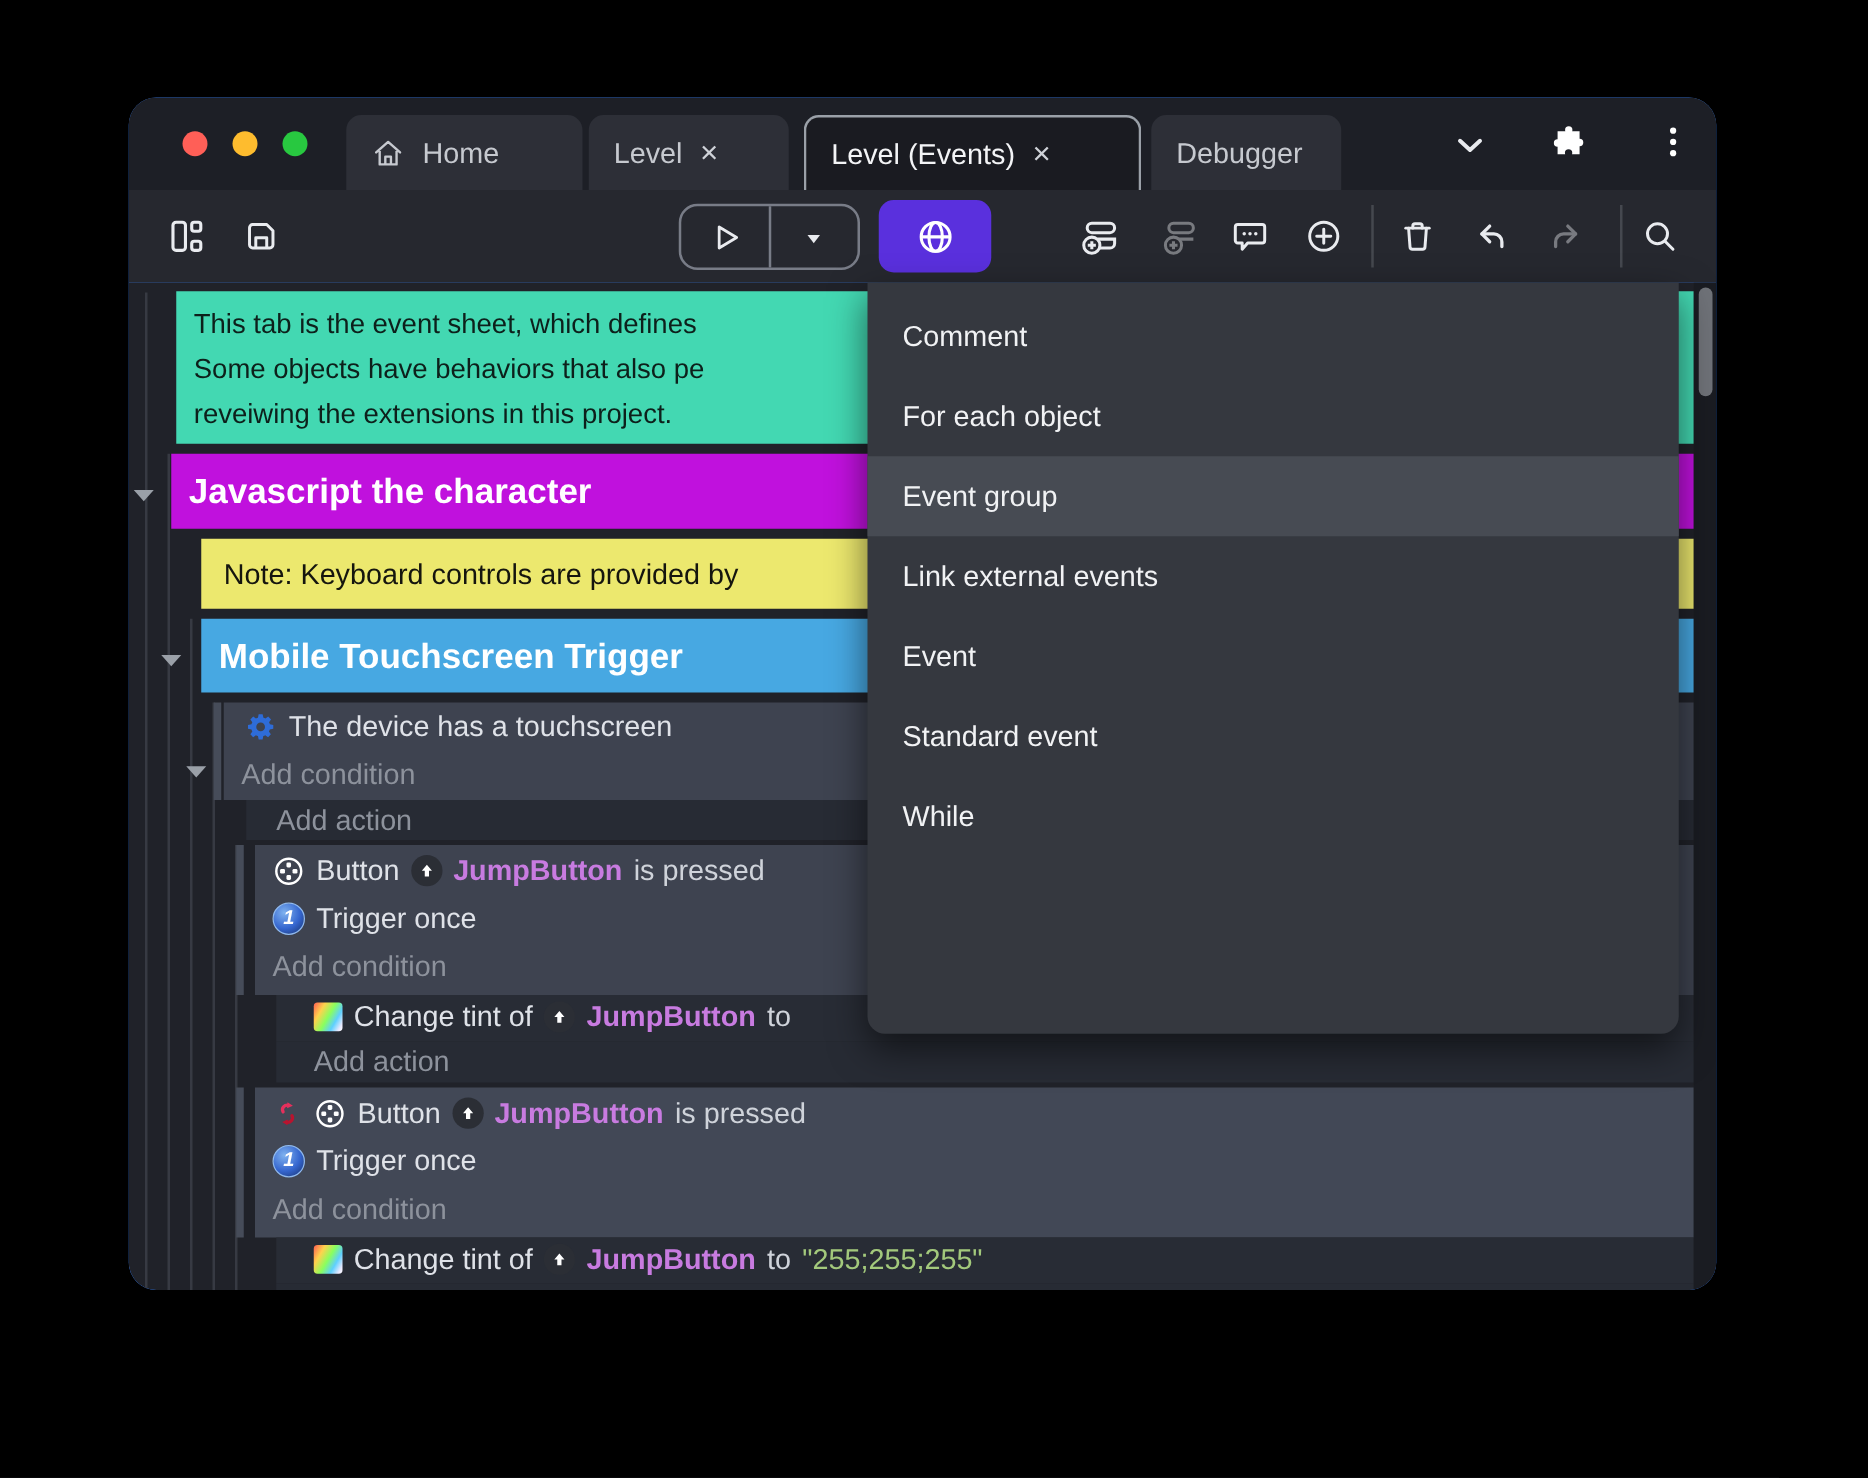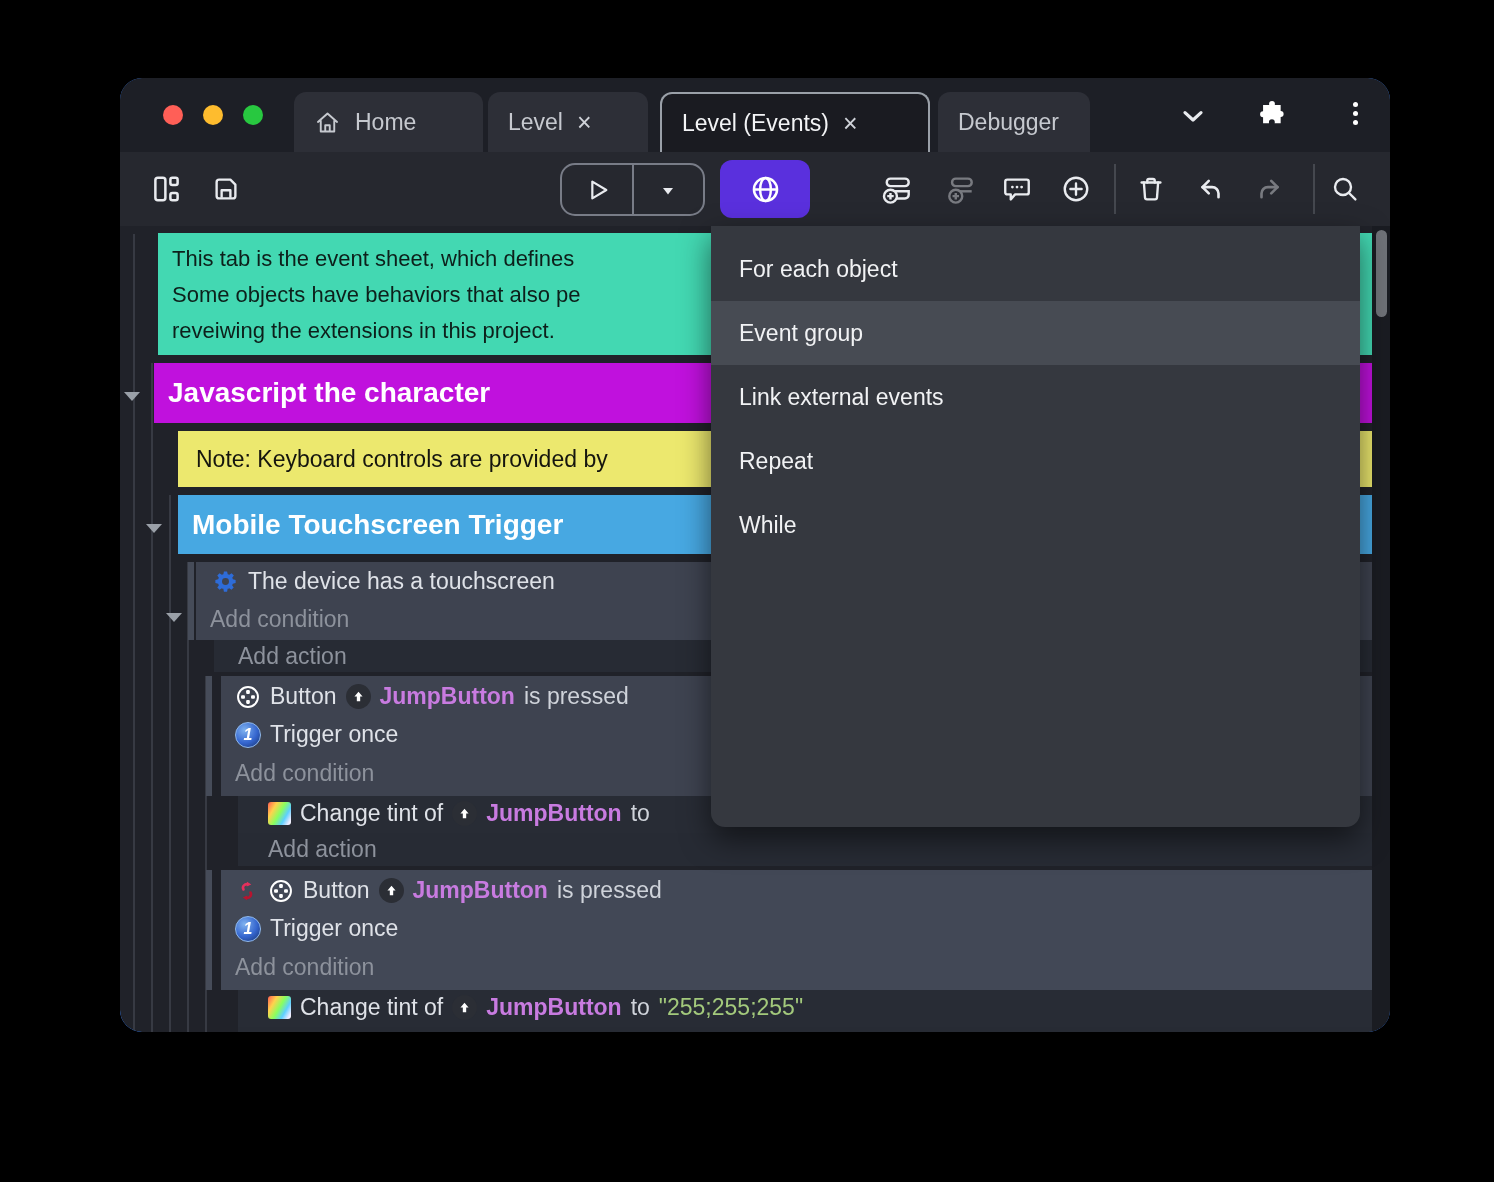--- a/index.html
+++ b/index.html
@@ -1,17 +1,17 @@
 <!DOCTYPE html>
 <html><head>
 <meta charset="utf-8">
 <style>
   html,body{margin:0;padding:0;background:#000;width:1494px;height:1182px;overflow:hidden;
     font-family:"Liberation Sans","DejaVu Sans",sans-serif;-webkit-font-smoothing:antialiased;}
-  #window{position:absolute;left:120px;top:78px;width:1270px;height:954px;background:#3b82f6;
+  #window{position:absolute;left:103px;top:78px;width:1270px;height:954px;background:#3b82f6;
     border-radius:22px;overflow:hidden;}
   
   #titlebar{position:absolute;left:0;top:0;width:100%;height:74px;background:#1d1f26;}
   .tl{position:absolute;top:27px;width:20px;height:20px;border-radius:50%;}
   .tabs .tab{position:absolute;top:14px;height:60px;display:flex;align-items:center;gap:14px;
     padding:0 20px;box-sizing:border-box;background:#2d2f37;border-radius:12px 12px 0 0;
     color:#c6c9cf;font-size:23px;cursor:default;}
   .tab .close{font-size:25px;color:#cfd2d8;line-height:1;}
   .tab.active{background:#1a1b21;border:2px solid #9aa0a8;border-bottom:none;color:#f3f4f6;}
   .tbicon{position:absolute;top:22px;color:#e8eaee;}
@@ -401,29 +401,35 @@
         <span>Add action</span>
       </div>
     </div>
 
     <div id="scrolltrack"></div>
     <div id="scrollthumb"></div>
   </div>
 
   <div id="menu">
     <div class="mi">
+        <span>Comment</span>
+      </div>
+    <div class="mi">
         <span>For each object</span>
       </div>
     <div class="mi hl">
         <span>Event group</span>
       </div>
     <div class="mi">
         <span>Link external events</span>
       </div>
     <div class="mi">
-        <span>Repeat</span>
+        <span>Event</span>
+      </div>
+    <div class="mi">
+        <span>Standard event</span>
       </div>
     <div class="mi">
         <span>While</span>
       </div>
   </div>
 
 </div>
 
 </body></html>

